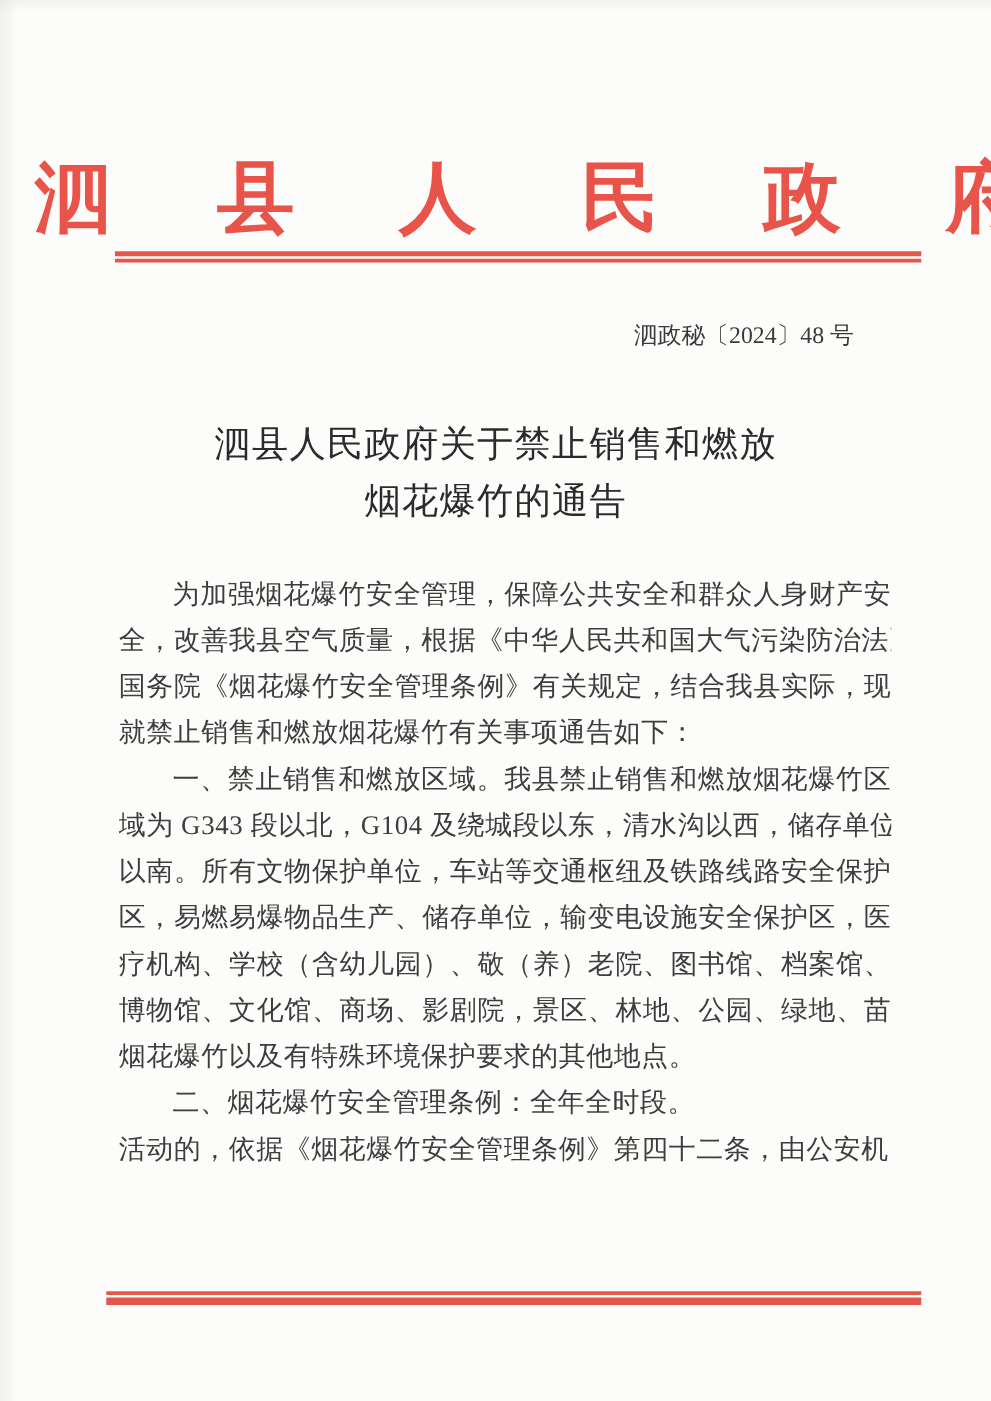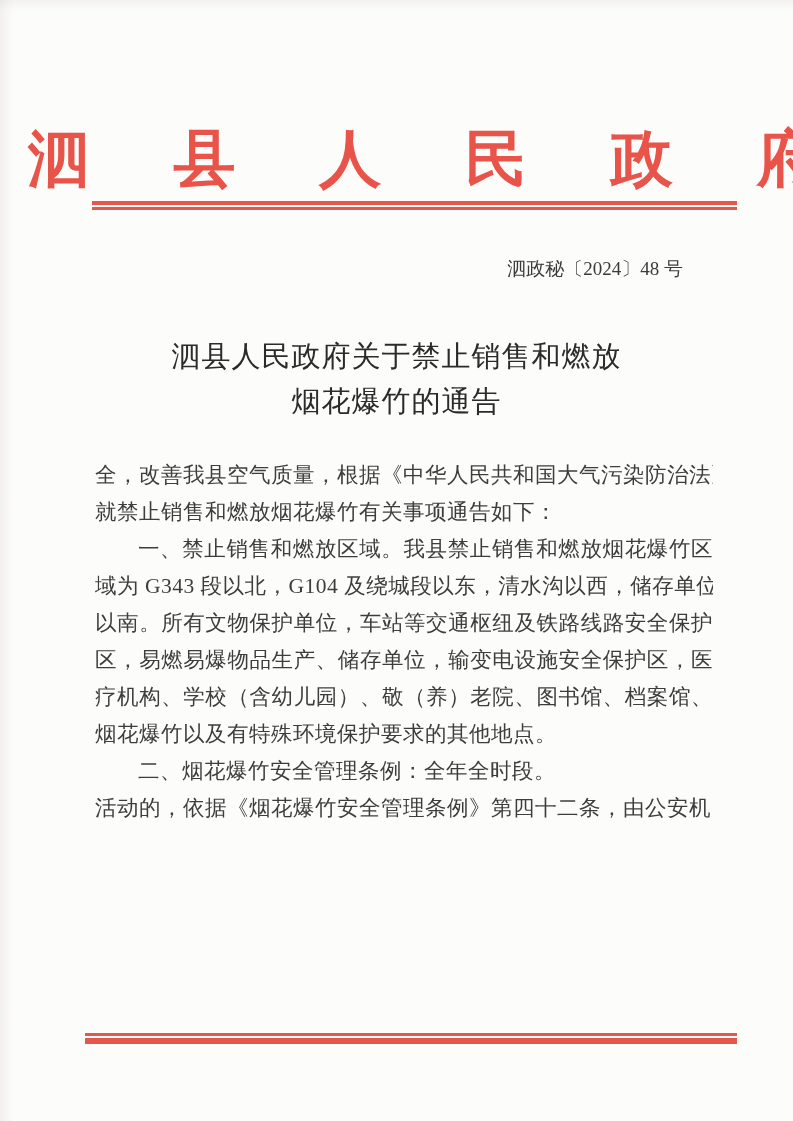--- a/index.html
+++ b/index.html
@@ -102,28 +102,31 @@
 
   <div class="doc-number">泗政秘〔2024〕48 号</div>
 
   <div class="doc-title">
     <div>泗县人民政府关于禁止销售和燃放</div>
     <div>烟花爆竹的通告</div>
   </div>
 
   <div class="body-text">
 
+    <div class="body-line indent">为加强烟花爆竹安全管理，保障公共安全和群众人身财产安</div>
     <div class="body-line">全，改善我县空气质量，根据《中华人民共和国大气污染防治法》、</div>
+    <div class="body-line">国务院《烟花爆竹安全管理条例》有关规定，结合我县实际，现</div>
     <div class="body-line last">就禁止销售和燃放烟花爆竹有关事项通告如下：</div>
 
     <div class="body-line indent">一、禁止销售和燃放区域。我县禁止销售和燃放烟花爆竹区</div>
     <div class="body-line">域为 G343 段以北，G104 及绕城段以东，清水沟以西，储存单位</div>
     <div class="body-line">以南。所有文物保护单位，车站等交通枢纽及铁路线路安全保护</div>
     <div class="body-line">区，易燃易爆物品生产、储存单位，输变电设施安全保护区，医</div>
     <div class="body-line">疗机构、学校（含幼儿园）、敬（养）老院、图书馆、档案馆、</div>
+    <div class="body-line">博物馆、文化馆、商场、影剧院，景区、林地、公园、绿地、苗</div>
     <div class="body-line last">烟花爆竹以及有特殊环境保护要求的其他地点。</div>
 
     <div class="body-line indent last">二、烟花爆竹安全管理条例：全年全时段。</div>
 
     <div class="body-line last">活动的，依据《烟花爆竹安全管理条例》第四十二条，由公安机</div>
   </div>
 
   <div class="rule-double-bottom"></div>
 
 </div>

